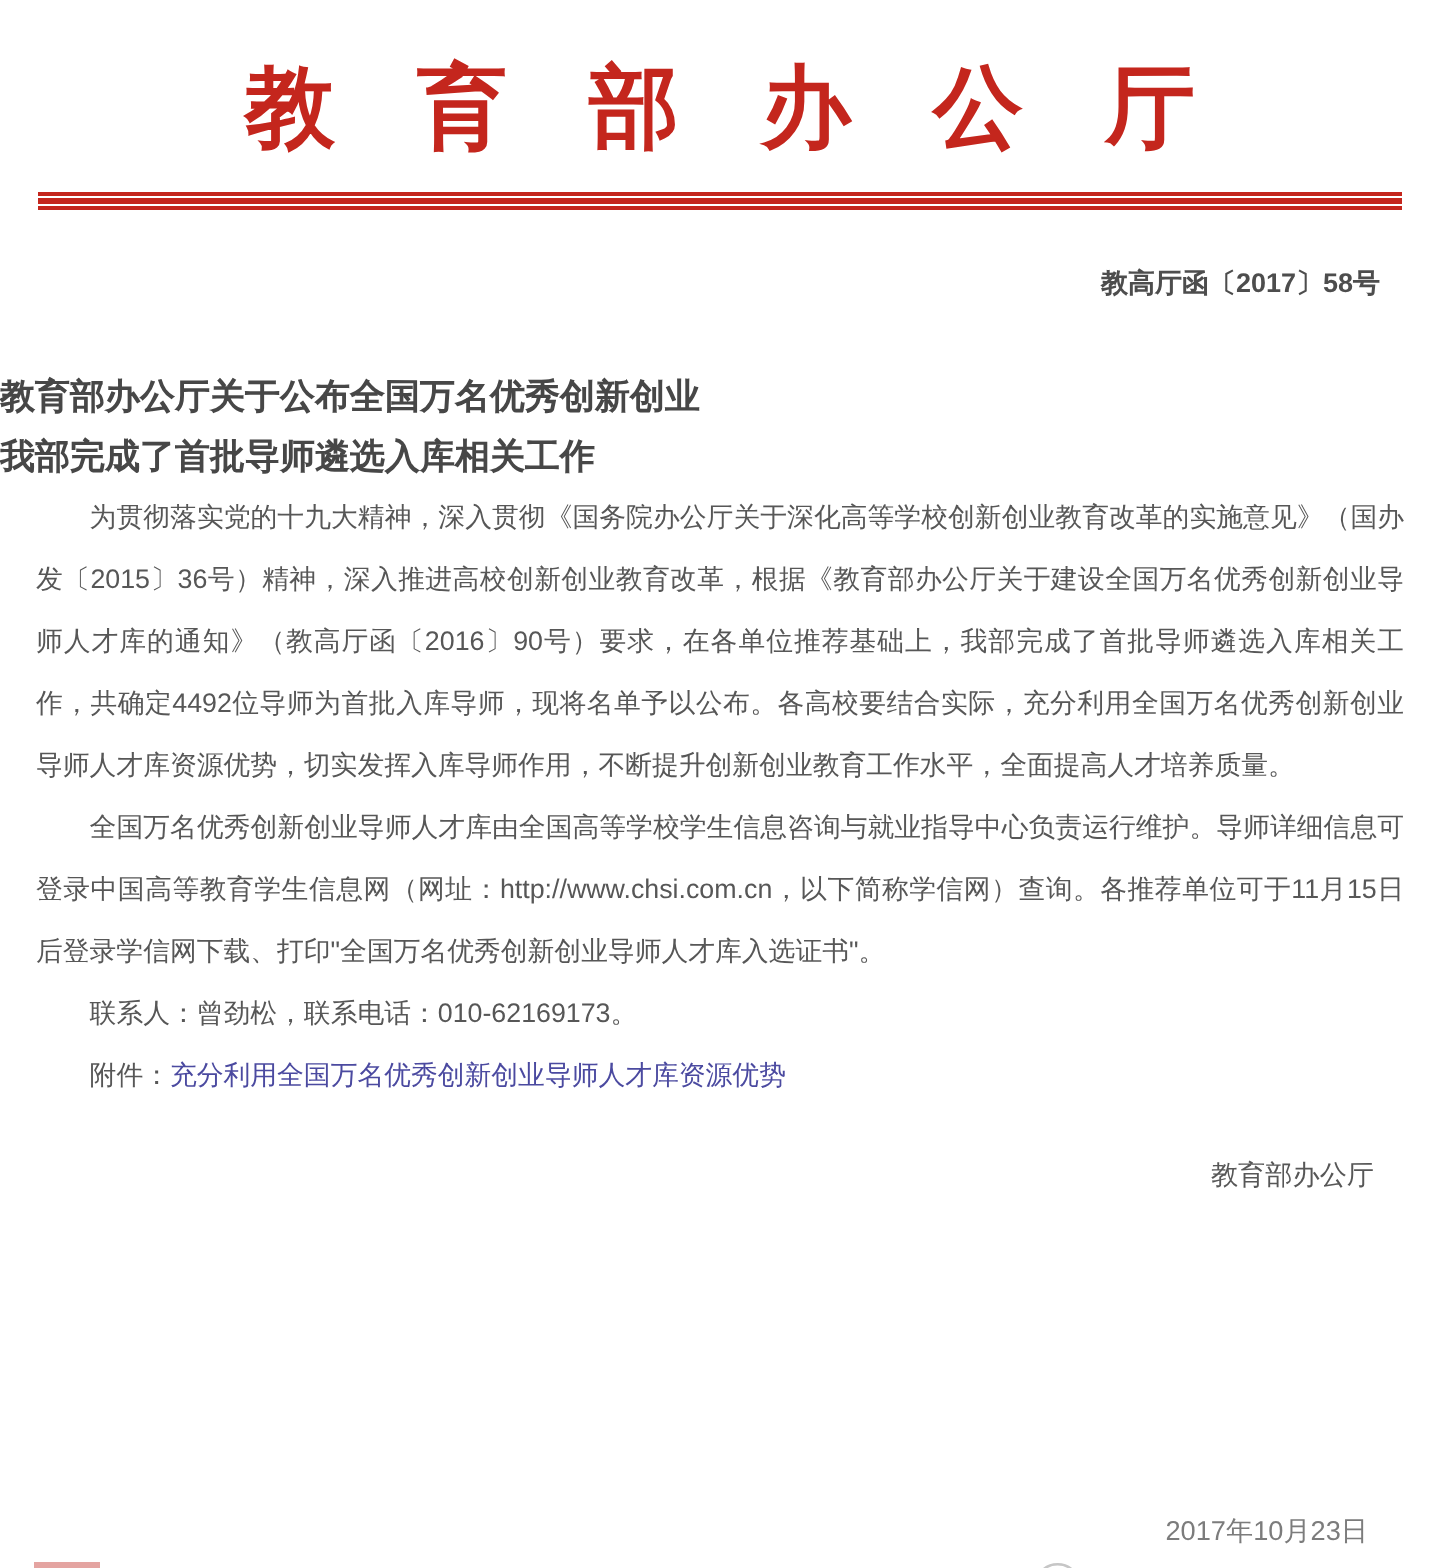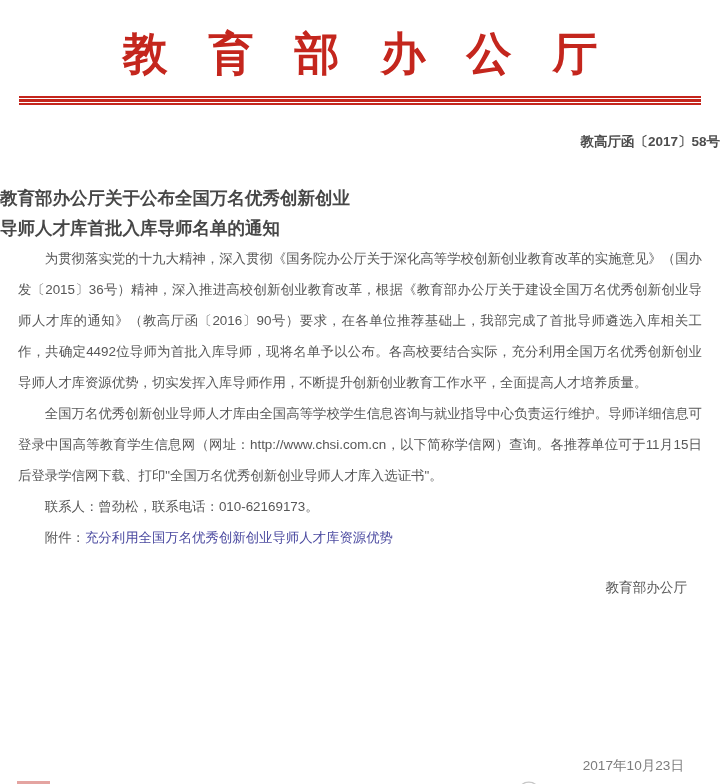--- a/index.html
+++ b/index.html
@@ -42,20 +42,21 @@
     height:9px;
     background:linear-gradient(to bottom,
       var(--accent-red) 0px, var(--accent-red) 2px,
       #ffffff 2px, #ffffff 3px,
       var(--accent-red) 3px, var(--accent-red) 6px,
       #ffffff 6px, #ffffff 7px,
       var(--accent-red) 7px, var(--accent-red) 9px);
   }
   .doc-number{
     margin-top:28px;
+    padding-right:30px;
     text-align:right;
     font-size:13.5px;
     color:#4d4d4d;
     font-weight:bold;
   }
   .doc-title{
     margin-top:32px;
     text-align:left;
     font-size:17.5px;
     font-weight:bold;
@@ -117,21 +118,21 @@
   <div class="letterhead">
     <span class="agency">教育部办公厅</span>
   </div>
 
   <div class="red-rule"></div>
 
   <div class="doc-number">教高厅函〔2017〕58号</div>
 
   <div class="doc-title">
     <div>教育部办公厅关于公布全国万名优秀创新创业</div>
-    <div>导师人才库首批入库导师名单的通知</div>
+    <div>我部完成了首批导师遴选入库相关工作</div>
   </div>
 
   <div class="content">
 
     <p class="para para-policy">为贯彻落实党的十九大精神，深入贯彻《国务院办公厅关于深化高等学校创新创业教育改革的实施意见》（国办发〔2015〕36号）精神，深入推进高校创新创业教育改革，根据《教育部办公厅关于建设全国万名优秀创新创业导师人才库的通知》（教高厅函〔2016〕90号）要求，在各单位推荐基础上，我部完成了首批导师遴选入库相关工作，共确定4492位导师为首批入库导师，现将名单予以公布。各高校要结合实际，充分利用全国万名优秀创新创业导师人才库资源优势，切实发挥入库导师作用，不断提升创新创业教育工作水平，全面提高人才培养质量。</p>
 
     <p class="para para-registry">全国万名优秀创新创业导师人才库由全国高等学校学生信息咨询与就业指导中心负责运行维护。导师详细信息可登录中国高等教育学生信息网（网址：http://www.chsi.com.cn，以下简称学信网）查询。各推荐单位可于11月15日后登录学信网下载、打印"全国万名优秀创新创业导师人才库入选证书"。</p>
 
     <p class="contact-line">联系人：曾劲松，联系电话：010-62169173。</p>
 

